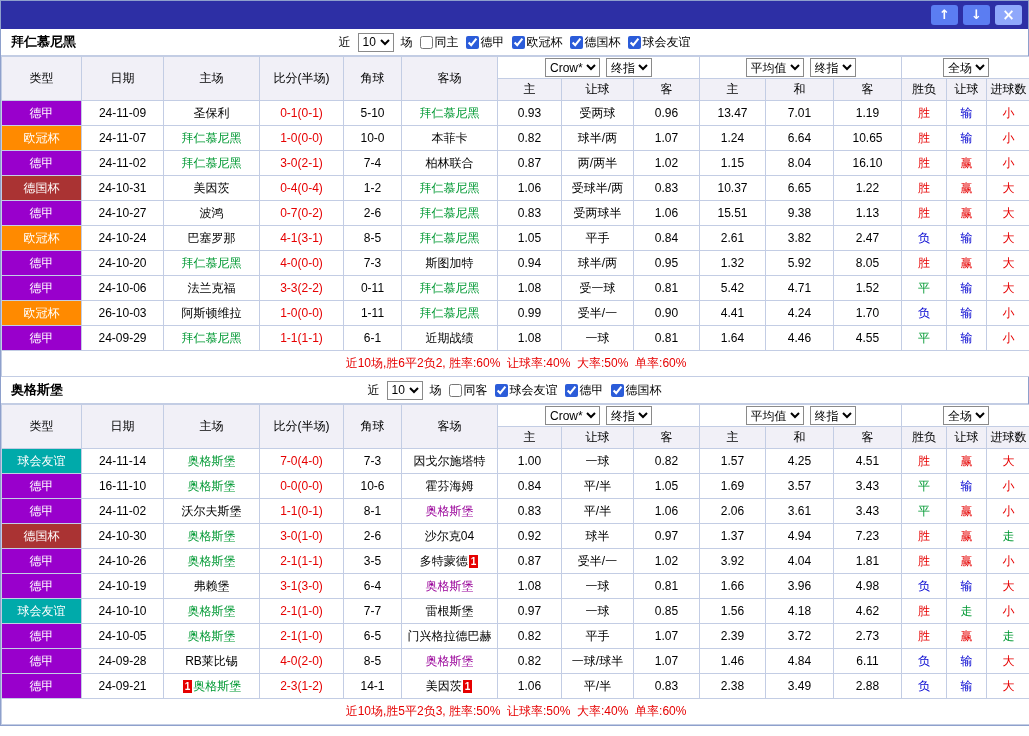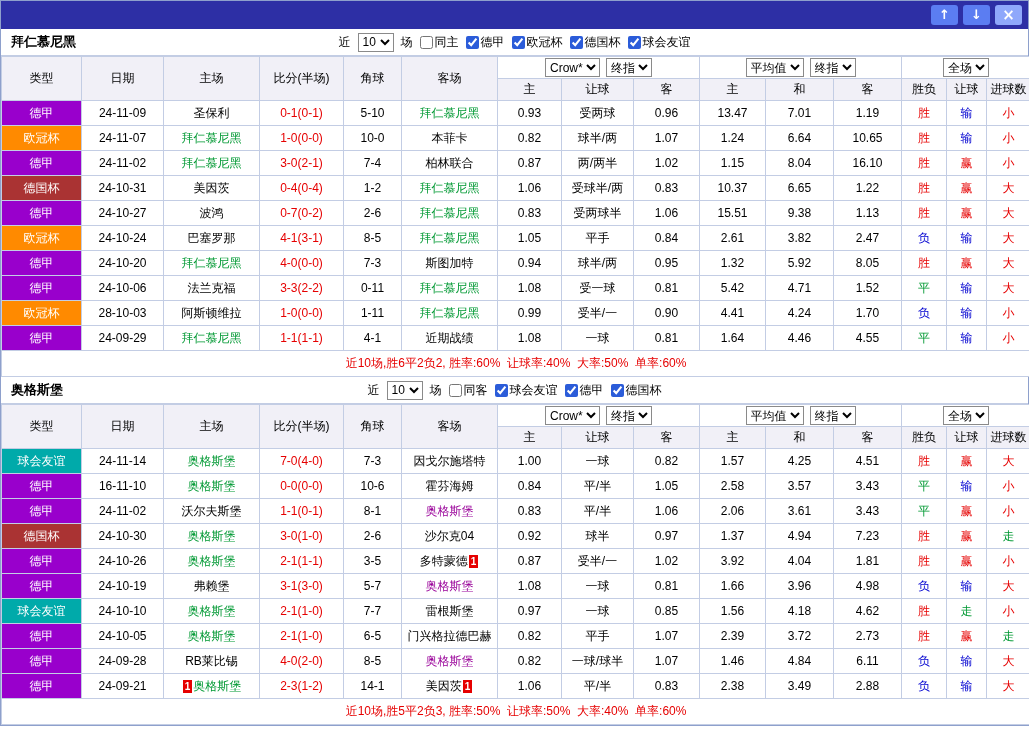--- a/index.html
+++ b/index.html
@@ -251,41 +251,41 @@
               <td>0.81</td>
               <td>5.42</td>
               <td>4.71</td>
               <td>1.52</td>
               <td style="color: rgb(0, 153, 51);">平</td>
               <td style="color: rgb(0, 0, 208);">输</td>
               <td style="color: rgb(230, 0, 0);">大</td>
             </tr>
             <tr>
               <td class="type" style="background: rgb(255, 138, 0);">欧冠杯</td>
-              <td>28-10-03</td>
+              <td>26-10-03</td>
               <td><span>阿斯顿维拉</span></td>
               <td class="score">1-0(0-0)</td>
               <td>1-11</td>
               <td><span style="color: rgb(0, 153, 51);">拜仁慕尼黑</span></td>
               <td>0.99</td>
               <td>受半/一</td>
               <td>0.90</td>
               <td>4.41</td>
               <td>4.24</td>
               <td>1.70</td>
               <td style="color: rgb(0, 0, 208);">负</td>
               <td style="color: rgb(0, 0, 208);">输</td>
               <td style="color: rgb(230, 0, 0);">小</td>
             </tr>
             <tr>
               <td class="type" style="background: rgb(153, 0, 204);">德甲</td>
               <td>24-09-29</td>
               <td><span style="color: rgb(0, 153, 51);">拜仁慕尼黑</span></td>
               <td class="score">1-1(1-1)</td>
-              <td>4-1</td>
+              <td>6-1</td>
               <td><span>近期战绩</span></td>
               <td>1.08</td>
               <td>一球</td>
               <td>0.81</td>
               <td>1.64</td>
               <td>4.46</td>
               <td>4.55</td>
               <td style="color: rgb(0, 153, 51);">平</td>
               <td style="color: rgb(0, 0, 208);">输</td>
               <td style="color: rgb(230, 0, 0);">小</td>
@@ -382,21 +382,21 @@
             <tr>
               <td class="type" style="background: rgb(153, 0, 204);">德甲</td>
               <td>16-11-10</td>
               <td><span style="color: rgb(0, 153, 51);">奥格斯堡</span></td>
               <td class="score">0-0(0-0)</td>
               <td>10-6</td>
               <td><span>霍芬海姆</span></td>
               <td>0.84</td>
               <td>平/半</td>
               <td>1.05</td>
-              <td>2.58</td>
+              <td>1.69</td>
               <td>3.57</td>
               <td>3.43</td>
               <td style="color: rgb(0, 153, 51);">平</td>
               <td style="color: rgb(0, 0, 208);">输</td>
               <td style="color: rgb(230, 0, 0);">小</td>
             </tr>
             <tr>
               <td class="type" style="background: rgb(153, 0, 204);">德甲</td>
               <td>24-11-02</td>
               <td><span>沃尔夫斯堡</span></td>
@@ -445,21 +445,21 @@
               <td>1.81</td>
               <td style="color: rgb(230, 0, 0);">胜</td>
               <td style="color: rgb(230, 0, 0);">赢</td>
               <td style="color: rgb(230, 0, 0);">小</td>
             </tr>
             <tr>
               <td class="type" style="background: rgb(153, 0, 204);">德甲</td>
               <td>24-10-19</td>
               <td><span>弗赖堡</span></td>
               <td class="score">3-1(3-0)</td>
-              <td>5-7</td>
+              <td>6-4</td>
               <td><span style="color: rgb(153, 0, 153);">奥格斯堡</span></td>
               <td>1.08</td>
               <td>一球</td>
               <td>0.81</td>
               <td>1.66</td>
               <td>3.96</td>
               <td>4.98</td>
               <td style="color: rgb(0, 0, 208);">负</td>
               <td style="color: rgb(0, 0, 208);">输</td>
               <td style="color: rgb(230, 0, 0);">大</td>

